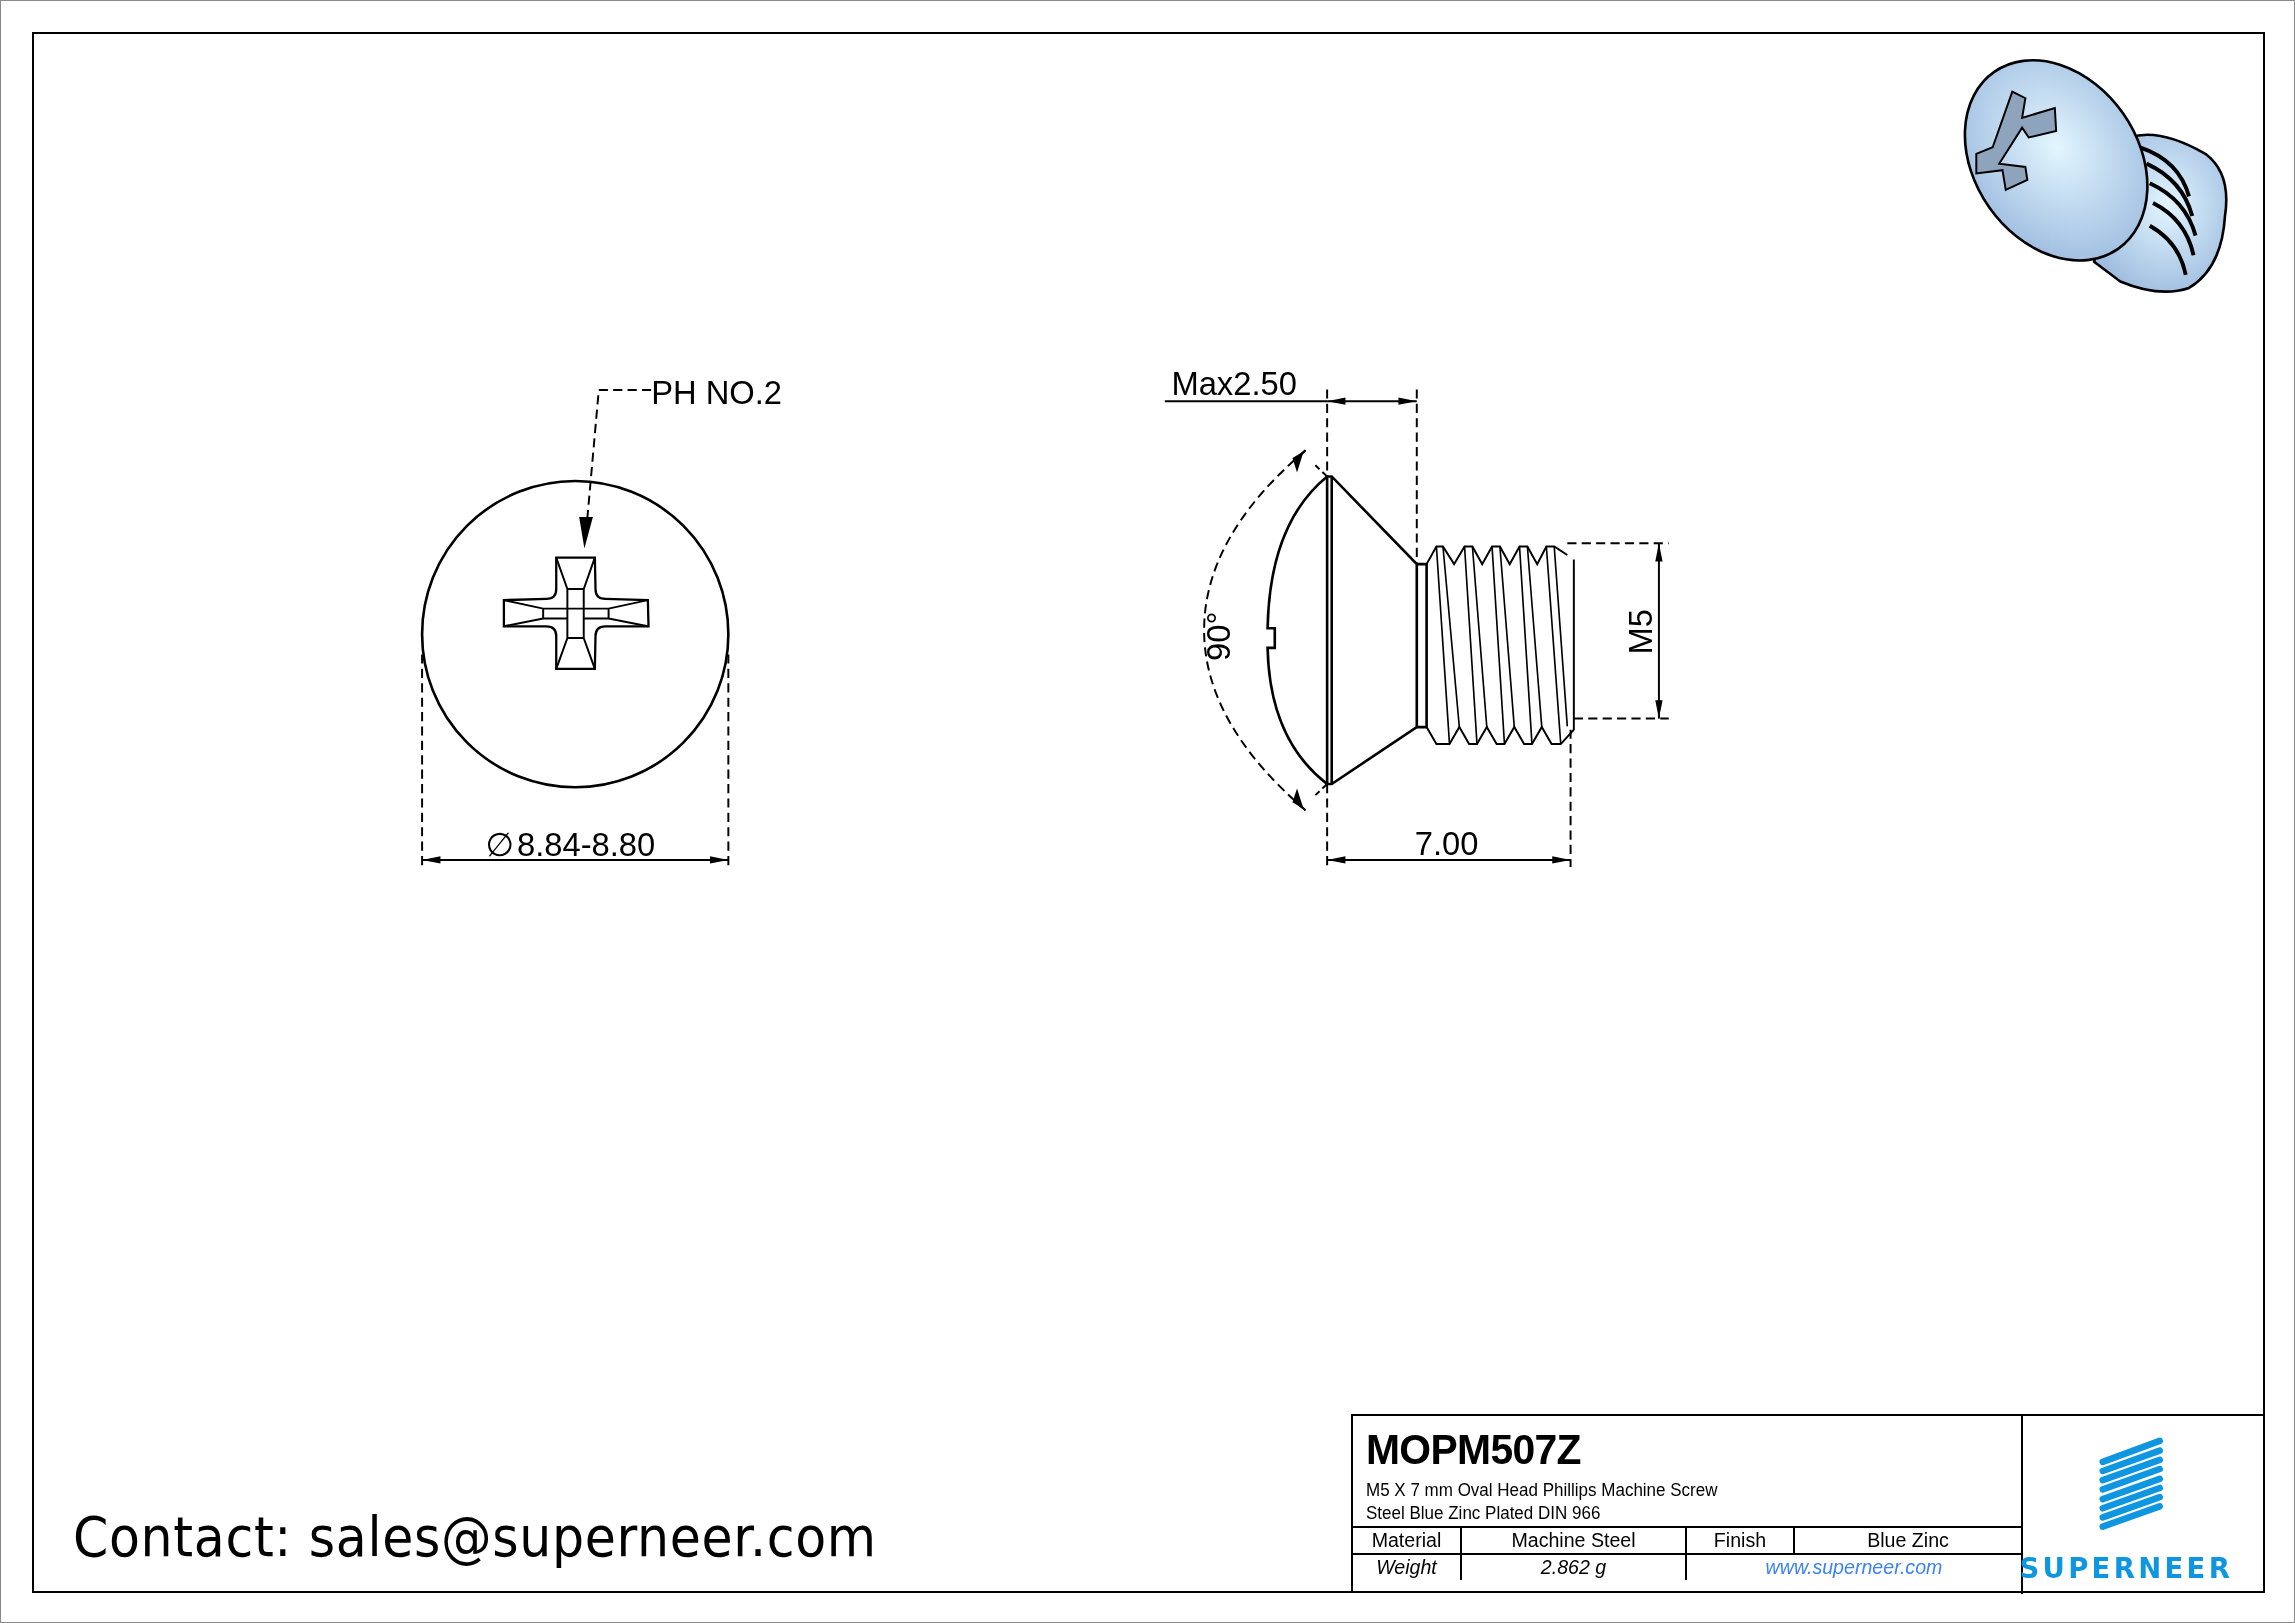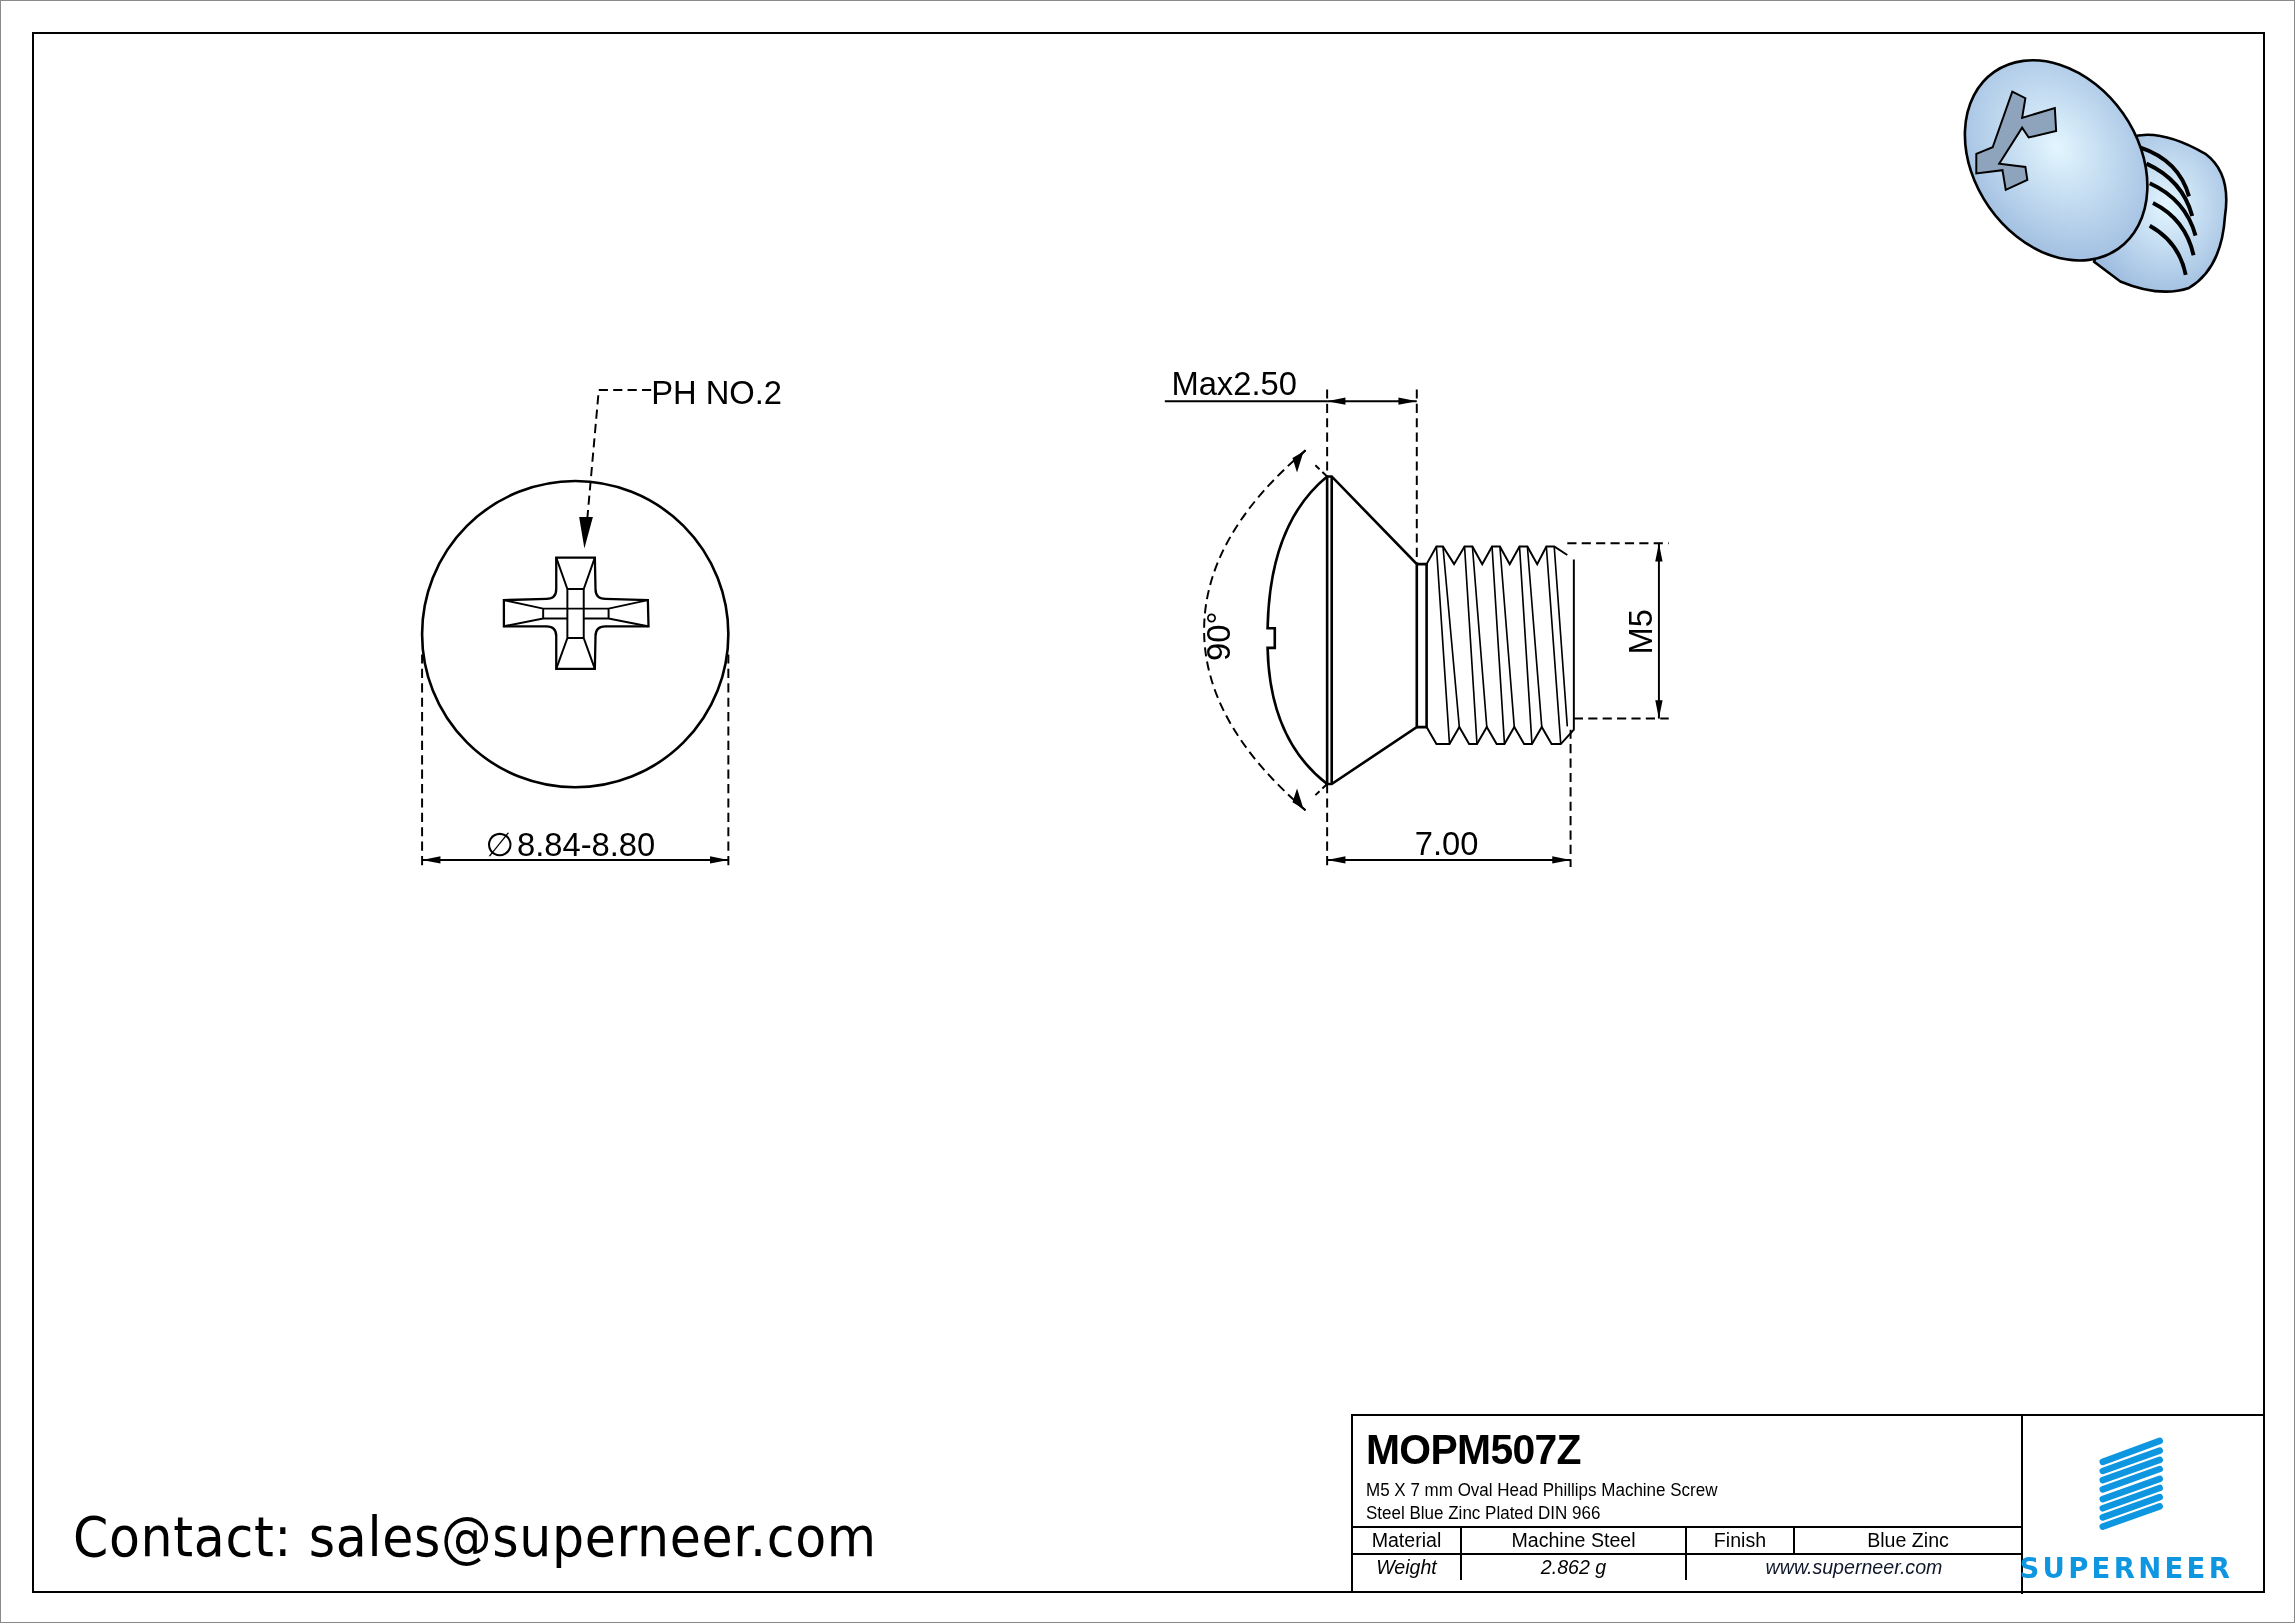--- a/index.html
+++ b/index.html
@@ -14,21 +14,21 @@
   .part-no { position:absolute; left:13px; top:9.2px; font-size:43px; font-weight:bold; letter-spacing:-0.7px; transform:scaleX(0.95); transform-origin:left top; }
   .desc { position:absolute; left:13px; font-size:18.3px; transform:scaleX(0.93); transform-origin:left top; }
   .desc.l1 { top:63px; }
   .desc.l2 { top:86px; }
   .tb-table { position:absolute; left:0; top:110px; width:668px; border-collapse:collapse; }
   .tb-table td { border:2.6px solid #000; height:25px; font-size:19.6px; text-align:center; padding:0; line-height:25px; }
   .tb-table tr:first-child td { border-top:2.6px solid #000; }
   .tb-table td:first-child { border-left:none; }
   .tb-table td:last-child { border-right:none; }
   .tb-table tr:last-child td { border-bottom:none;font-style:italic; }
-  .link { color:#0f172a; }
+  .link { color:#3b82f6; }
   .logo-cell { position:absolute; left:652px; top:0; width:242px; height:178px;padding-left:10px; }
   .logo-text { position:absolute; left:14.4px; top:136px; font-family:"DejaVu Sans", sans-serif; font-weight:bold; font-size:27.5px; color:#0f96e0; letter-spacing:3.3px; }
 </style>
 </head>
 <body>
 
 <div class="outer-frame"></div>
 <div class="inner-frame"></div>
 
 <svg class="drawing" width="2295" height="1623" viewBox="0 0 3507 2480">

